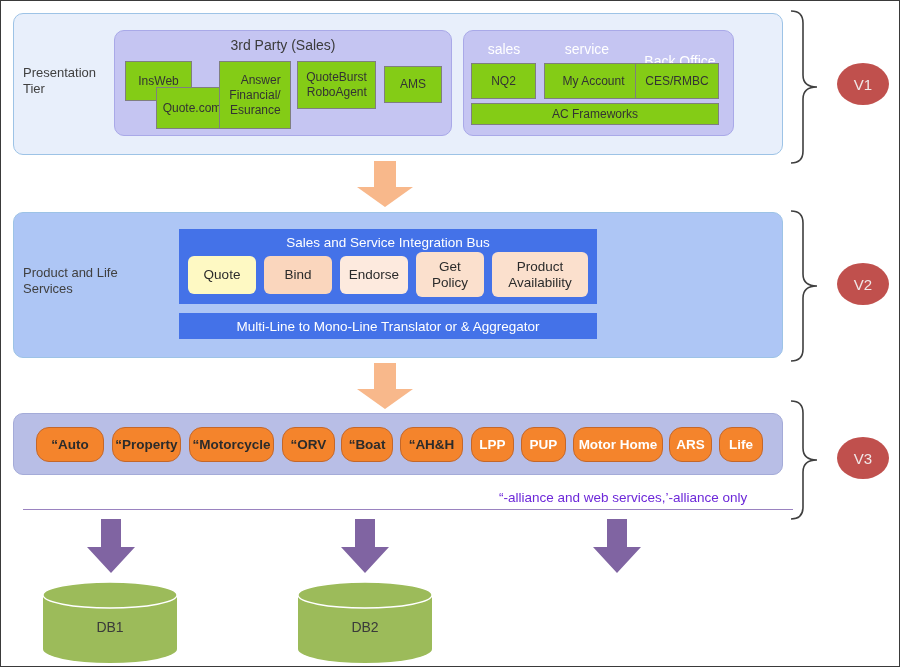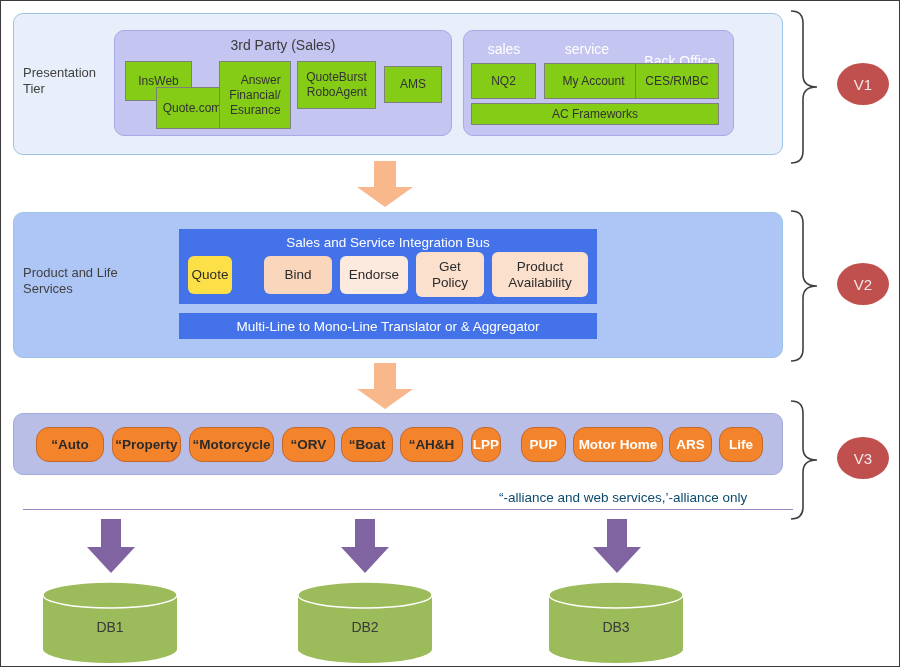--- a/index.html
+++ b/index.html
@@ -108,21 +108,21 @@
     font-size:13.5px;font-weight:bold;
     color:#2b2b2b;
     white-space:nowrap;
   }
   .chip.light{color:#ffffff;}
 
   
   .footnote{
     position:absolute;
     font-size:13.5px;
-    color:#0c4a6e;
+    color:#6d28d9;
     white-space:nowrap;
   }
   .rule{
     position:absolute;
     height:1px;
     background:#9a83c0;
   }
 
   
   .arrow{position:absolute;}
@@ -199,21 +199,21 @@
   <div class="tier" style="left:12px;top:211px;width:770px;height:146px;background:#aec6f5;border:1px solid #9dc3e6;">
   </div>
 
   <div class="tier-label" style="left:22px;top:264px;width:120px;">Product and Life
 Services</div>
 
   <div class="bus" style="left:178px;top:228px;width:418px;height:75px;">
     <div class="bus-title">Sales and Service Integration Bus</div>
   </div>
 
-  <div class="svcbox" style="left:187px;top:255px;width:44px;height:38px;background:#fde047;">Quote</div>
+  <div class="svcbox" style="left:187px;top:255px;width:68px;height:38px;background:#fef9c3;">Quote</div>
   <div class="svcbox" style="left:263px;top:255px;width:68px;height:38px;background:#fad6bd;">Bind</div>
   <div class="svcbox" style="left:339px;top:255px;width:68px;height:38px;background:#fdeade;">Endorse</div>
   <div class="svcbox" style="left:415px;top:251px;width:68px;height:45px;background:#fbe0cd;">Get
 Policy</div>
   <div class="svcbox" style="left:491px;top:251px;width:96px;height:45px;background:#fbe0cd;">Product
 Availability</div>
 
   <div class="translator" style="left:178px;top:312px;width:418px;height:26px;">Multi-Line to Mono-Line Translator or &amp; Aggregator</div>
 
   <svg class="brace" style="left:786px;top:206px;" width="42" height="158" viewBox="0 0 42 158">
@@ -227,21 +227,21 @@
 
   <div class="tier" style="left:12px;top:412px;width:770px;height:62px;background:#b8bee6;border:1px solid #a4abd8;">
   </div>
 
   <div class="chip" style="left:35px;top:426px;width:68px;height:35px;">“Auto</div>
   <div class="chip" style="left:111px;top:426px;width:69px;height:35px;">“Property</div>
   <div class="chip" style="left:188px;top:426px;width:85px;height:35px;">“Motorcycle</div>
   <div class="chip" style="left:281px;top:426px;width:53px;height:35px;">“ORV</div>
   <div class="chip" style="left:340px;top:426px;width:52px;height:35px;">“Boat</div>
   <div class="chip" style="left:399px;top:426px;width:63px;height:35px;">“AH&amp;H</div>
-  <div class="chip light" style="left:470px;top:426px;width:30px;height:35px;">LPP</div>
+  <div class="chip light" style="left:470px;top:426px;width:43px;height:35px;">LPP</div>
   <div class="chip light" style="left:520px;top:426px;width:45px;height:35px;">PUP</div>
   <div class="chip light" style="left:572px;top:426px;width:90px;height:35px;">Motor Home</div>
   <div class="chip light" style="left:668px;top:426px;width:43px;height:35px;">ARS</div>
   <div class="chip light" style="left:718px;top:426px;width:44px;height:35px;">Life</div>
 
   <div class="footnote" style="left:498px;top:489px;">“-alliance and web services,’-alliance only</div>
   <div class="rule" style="left:22px;top:508px;width:770px;"></div>
 
   <svg class="brace" style="left:786px;top:396px;" width="42" height="126" viewBox="0 0 42 126">
     <path d="M4 4 Q16 4 16 16 L16 51 Q16 63 30 63 Q16 63 16 75 L16 110 Q16 122 4 122" fill="none" stroke="#3f3f3f" stroke-width="1.6"></path>
@@ -267,21 +267,14 @@
   </div>
 
   <div class="db" style="left:295px;top:580px;width:138px;height:82px;">
     <svg width="138" height="82" viewBox="0 0 138 82">
       <path d="M2 14 L2 68 A67 14 0 0 0 136 68 L136 14 Z" fill="#9cbb5a"></path>
       <ellipse cx="69" cy="14" rx="67" ry="13" fill="#9cbb5a" stroke="#ffffff" stroke-width="1.4"></ellipse>
     </svg>
     <div class="db-label">DB2</div>
   </div>
 
-  <div class="db" style="left:546px;top:580px;width:138px;height:82px;">
-    <svg width="138" height="82" viewBox="0 0 138 82">
-      <path d="M2 14 L2 68 A67 14 0 0 0 136 68 L136 14 Z" fill="#9cbb5a"></path>
-      <ellipse cx="69" cy="14" rx="67" ry="13" fill="#9cbb5a" stroke="#ffffff" stroke-width="1.4"></ellipse>
-    </svg>
-    <div class="db-label">DB3</div>
-  </div>
 
 </div>
 
 </body></html>

